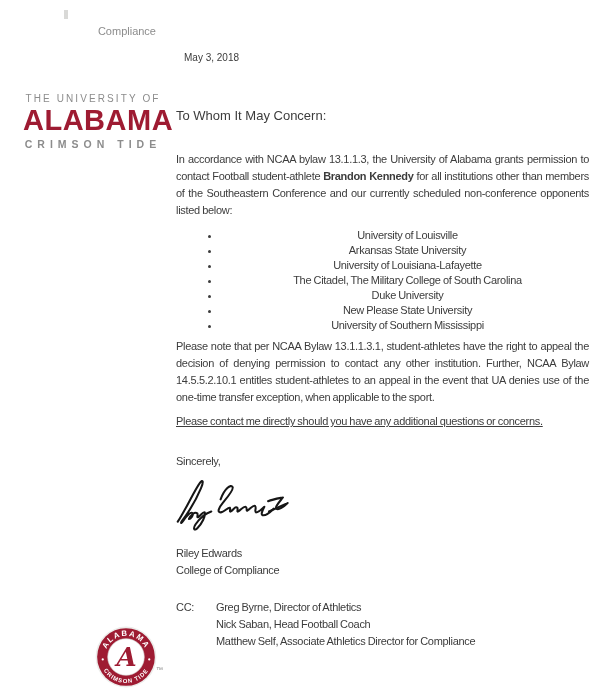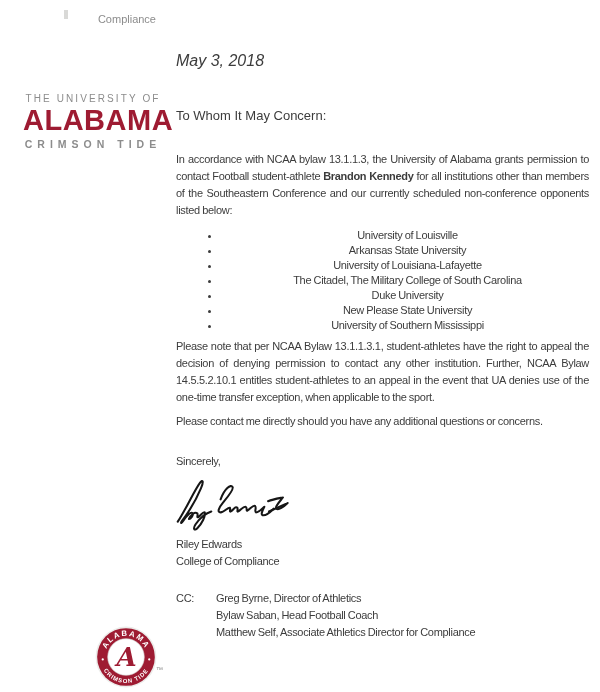--- a/index.html
+++ b/index.html
@@ -4,46 +4,46 @@
 <style>
   html,body { margin:0; padding:0; background:#ffffff; }
   .page {
     position:relative; width:600px; height:692px; background:#ffffff;
     font-family:"Liberation Sans", sans-serif; color:#3c3c3c; overflow:hidden;
   }
 
   
   .dept { position:absolute; top:13px; left:0; width:156px; text-align:right;
           font-size:11px; line-height:13px; color:#8c8c8c; }
-  .dept-line2 { }
+  .dept-line2 { margin-top:12px; }
 
   
   .wordmark { position:absolute; top:93px; left:23px; width:140px; text-align:center; }
   .wm-top  { font-size:10px; font-weight:400; letter-spacing:2.1px; color:#8c8c8c; white-space:nowrap; }
   .wm-main { font-size:29px; font-weight:700; letter-spacing:0.5px; line-height:31px;
              color:#9E1B32; white-space:nowrap; margin-top:1px; }
   .wm-bottom { font-size:10.5px; font-weight:600; letter-spacing:5px; color:#8c8c8c;
                white-space:nowrap; margin-top:2px; }
 
-  .date { position:absolute; top:52px; left:176px; font-size:16px;font-style:italic; }
+  .date { position:absolute; top:52px; left:184px; font-size:10px; }
   .salutation { position:absolute; top:108px; left:176px; font-size:13px; }
 
   
   .col { position:absolute; top:151px; left:176px; width:413px;
          font-size:11px; line-height:17px; letter-spacing:-0.3px; word-spacing:-0.5px; }
   .col p { margin:0; text-align:justify; }
   .p1 { margin-bottom:9px !important; }
   .institutions { margin:0 0 5px 0; padding-left:45px;text-align:center; }
   .institutions li { line-height:15px; padding-left:5px; }
   .p2 { margin-bottom:7px !important; }
-  .p3 { margin-bottom:23px !important; text-align:right; }
+  .p3 { margin-bottom:23px !important; text-align:right;text-decoration:underline; }
   .closing { margin-bottom:7px; }
   .signature { height:54px; }
   .signature svg { display:block; margin-left:-4px; }
-  .signer { margin-top:5px; line-height:17px; }
+  .signer { margin-top:14px; line-height:17px; }
   .cc { display:flex; margin-top:20px; }
   .cc-label { width:40px; flex:0 0 40px; }
   .cc-lines div { line-height:17px; }
 
   
   .seal { position:absolute; left:95px; top:626px; width:62px; height:62px; }
   .seal-tm { position:absolute; left:156px; top:666px; font-size:7px; color:#8c8c8c; }
 
   .scan-artifact { position:absolute; left:64px; top:10px; width:4px; height:9px;
                    background:#d9d9d7; }
@@ -99,21 +99,21 @@
 
     <div class="signer">
       <div>Riley Edwards</div>
       <div>College of Compliance</div>
     </div>
 
     <div class="cc">
       <div class="cc-label">CC:</div>
       <div class="cc-lines">
         <div>Greg Byrne, Director of Athletics</div>
-        <div>Bylaw Saban, Head Football Coach</div>
+        <div>Nick Saban, Head Football Coach</div>
         <div>Matthew Self, Associate Athletics Director for Compliance</div>
       </div>
     </div>
   </div>
 
   <div class="seal">
     <svg width="62" height="62" viewBox="0 0 100 100">
       <circle cx="50" cy="50" r="49" fill="#ececea"></circle>
       <circle cx="50" cy="50" r="46.5" fill="#9E1B32"></circle>
       <circle cx="50" cy="50" r="29.5" fill="#ffffff" stroke="#d6d6d4" stroke-width="1"></circle>

